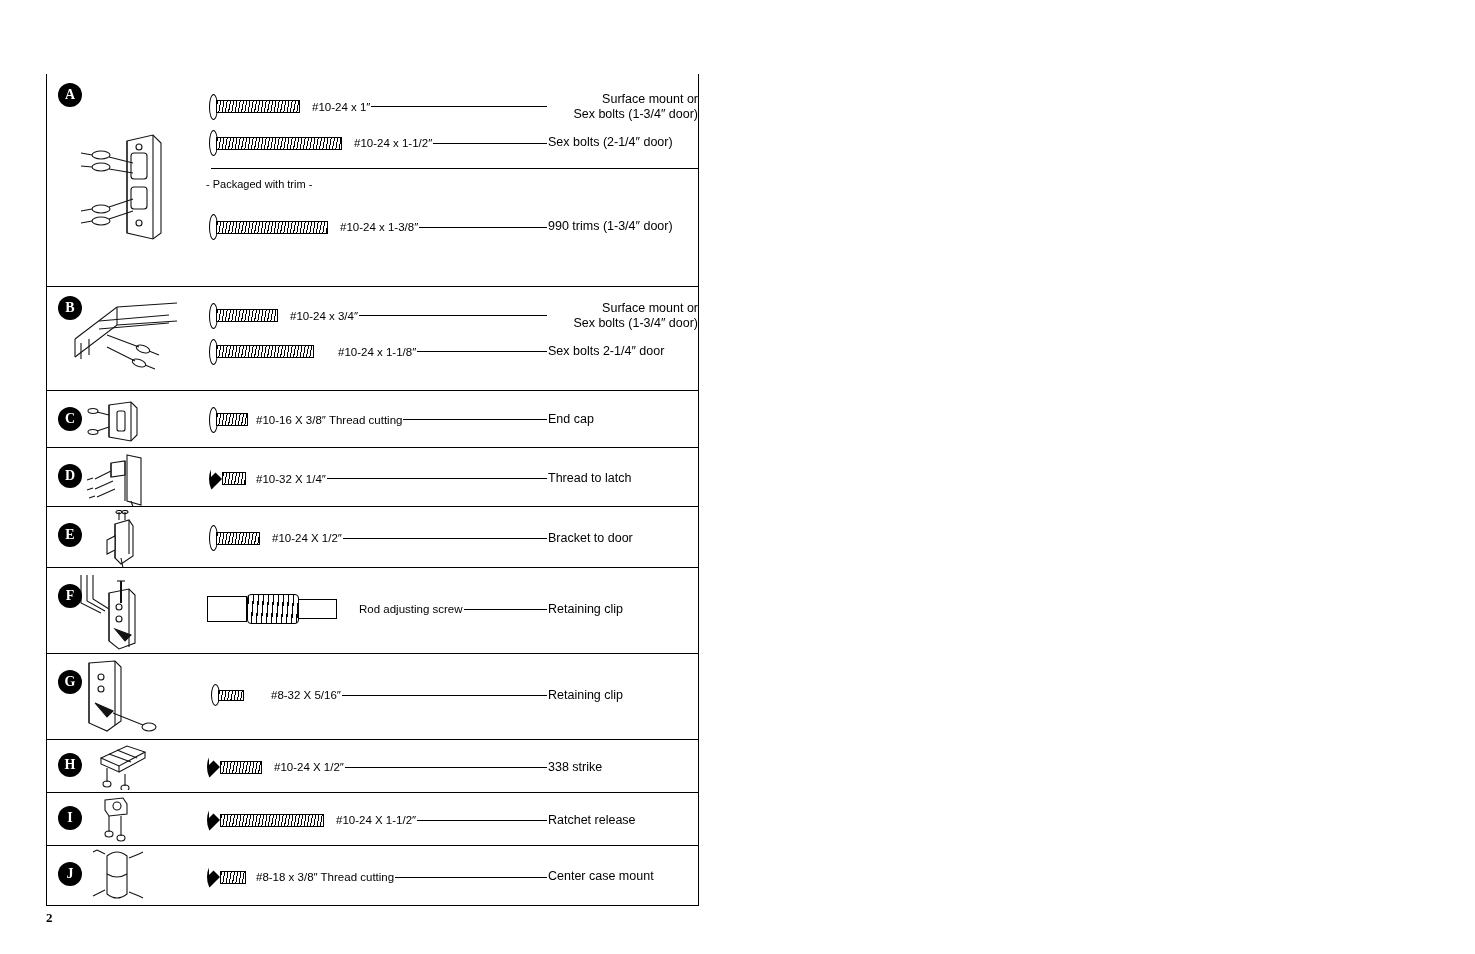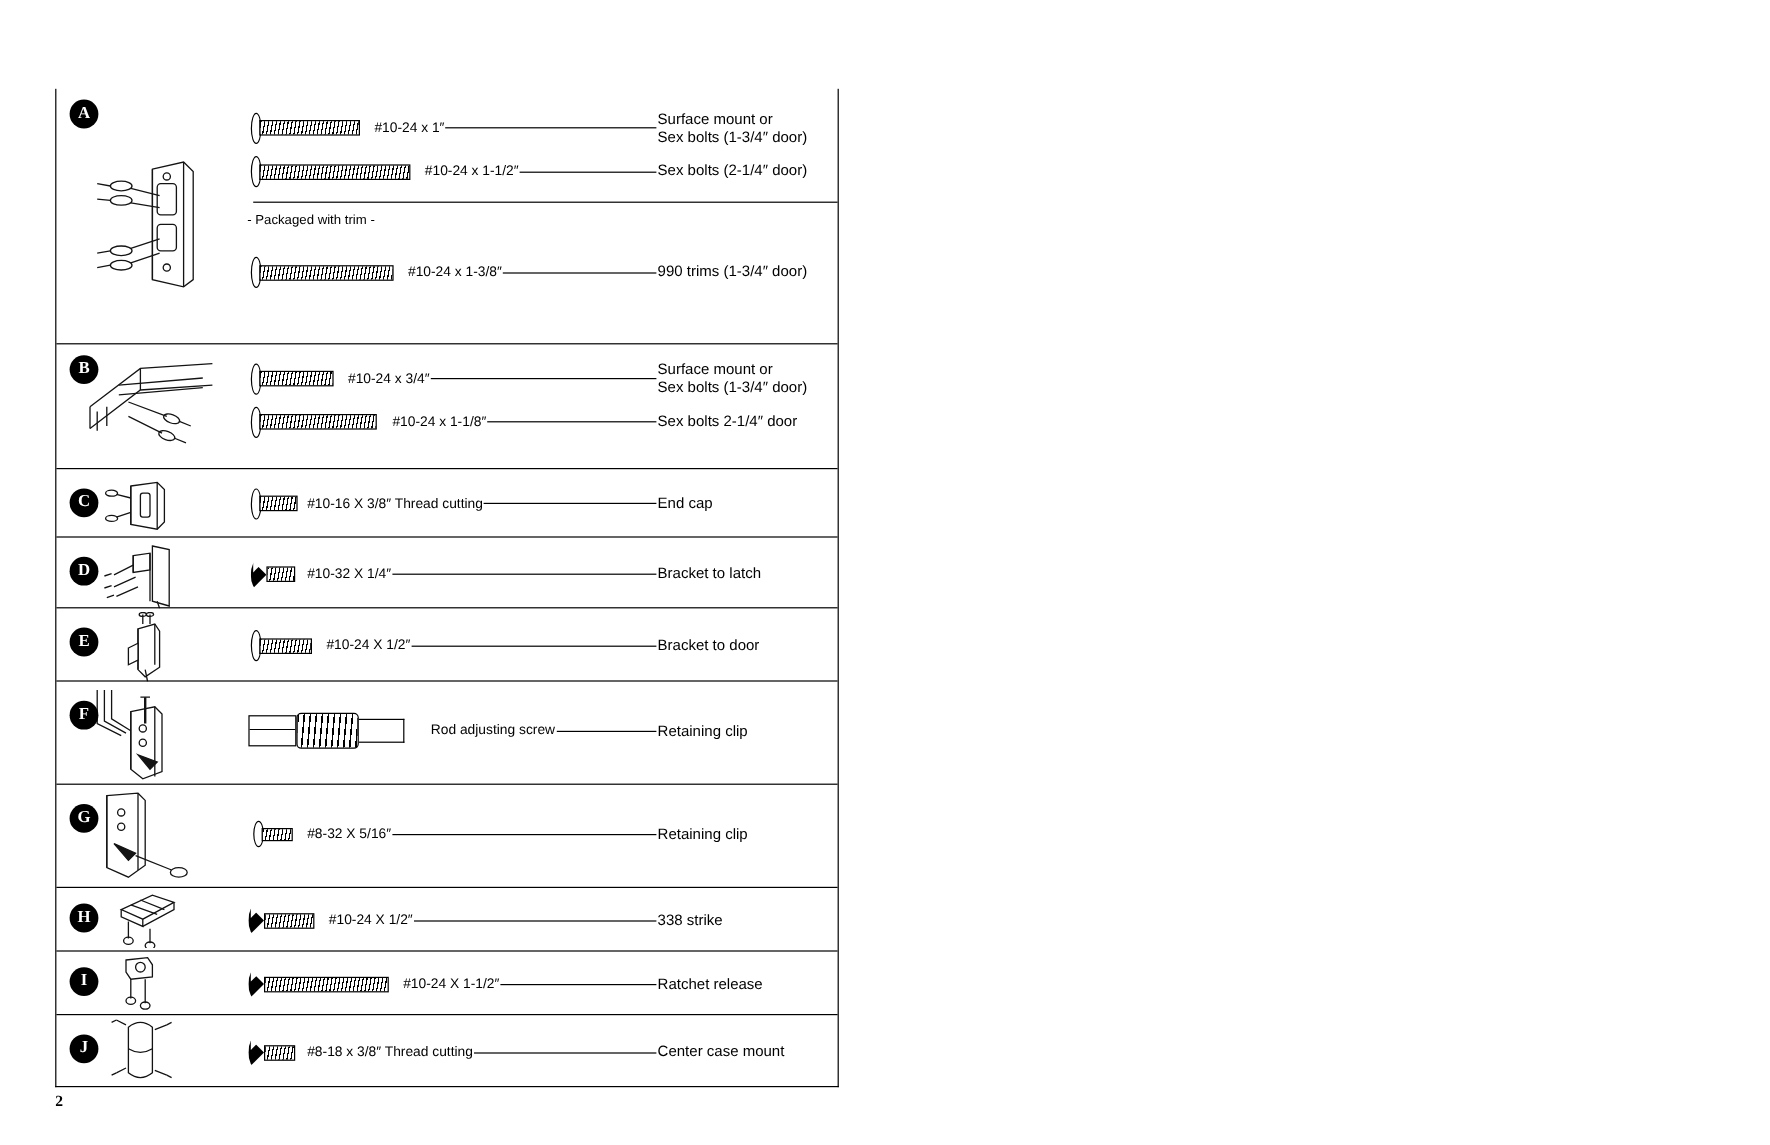--- a/index.html
+++ b/index.html
@@ -89,21 +89,21 @@
   .leader {
     flex: 1; height: 0;
     border-top: 1.2px solid #000;
     margin: 0 1px;
     min-width: 10px;
   }
   .desc {
     font-size: 12.5px; white-space: nowrap;
     line-height: 1.22;
   }
-  .desc.two { line-height: 1.18; }
+  .desc.two { line-height: 1.18; text-align: right; }
   .divider-rule {
     position: absolute; height: 0; border-top: 1.2px solid #000;
   }
   .pkg-note { position: absolute; font-size: 11px; }
 
   
   .rod-glyph { display: flex; align-items: center; }
   .rod-a { width: 40px; height: 26px; border: 1.2px solid #000;
            background: linear-gradient(#fff 45%, #000 45%, #000 46.5%, #fff 46.5%); }
   .rod-b { width: 52px; height: 30px; border: 1.2px solid #000;
@@ -218,21 +218,21 @@
           <span class="leader"></span>
           <span class="desc two" style="width:150px">
             <span>Surface  mount or</span><br>
             <span>Sex bolts (1-3/4″ door)</span>
           </span>
         </div>
         <div class="sline" style="top:52px">
           <span class="screw-glyph" style="margin-left:50px">
             <span class="sc-head"></span><span class="sc-shaft" style="width:98px;margin-left:-2px"></span>
           </span>
-          <span class="sc-pt" style="margin-left:13px">#10-24 x 1-1/8″</span>
+          <span class="sc-pt" style="margin-left:24px">#10-24 x 1-1/8″</span>
           <span class="leader"></span>
           <span class="desc" style="width:150px">Sex bolts 2-1/4″ door</span>
         </div>
       </div>
     </div>
 
     <div class="screw-row" style="height:57px">
       <div class="badge" style="top:16px">C</div>
       <div class="part-art" style="left:38px;top:8px;">
         <svg class="art" width="70" height="46" viewBox="0 0 70 46">
@@ -272,21 +272,21 @@
           </g>
         </svg>
       </div>
       <div class="screw-lines" style="margin-left:112px">
         <div class="sline" style="top:18px">
           <span class="screw-glyph" style="margin-left:50px">
             <span class="sc-head flat"></span><span class="sc-shaft" style="width:24px;margin-left:0px"></span>
           </span>
           <span class="sc-pt" style="margin-left:10px">#10-32 X 1/4″</span>
           <span class="leader"></span>
-          <span class="desc" style="width:150px">Bracket to latch</span>
+          <span class="desc" style="width:150px">Thread to latch</span>
         </div>
       </div>
     </div>
 
     <div class="screw-row" style="height:61px">
       <div class="badge" style="top:16px">E</div>
       <div class="part-art" style="left:42px;top:3px;">
         <svg class="art" width="70" height="58" viewBox="0 0 70 58">
           <g fill="none" stroke="#000" stroke-width="1.1">
             <path d="M26 14 L40 10 L44 16 L44 46 L32 54 L26 48 Z" fill="#fff"></path>
@@ -354,21 +354,21 @@
             <path d="M32 54 L62 66"></path>
             <ellipse cx="68" cy="68" rx="7" ry="4"></ellipse>
           </g>
         </svg>
       </div>
       <div class="screw-lines" style="margin-left:112px">
         <div class="sline" style="top:30px">
           <span class="screw-glyph" style="margin-left:52px">
             <span class="sc-head" style="height:22px"></span><span class="sc-shaft" style="width:26px;margin-left:-2px;height:11px"></span>
           </span>
-          <span class="sc-pt" style="margin-left:12px">#8-32 X 5/16″</span>
+          <span class="sc-pt" style="margin-left:27px">#8-32 X 5/16″</span>
           <span class="leader"></span>
           <span class="desc" style="width:150px">Retaining clip</span>
         </div>
       </div>
     </div>
 
     <div class="screw-row" style="height:53px">
       <div class="badge" style="top:13px">H</div>
       <div class="part-art" style="left:40px;top:4px;">
         <svg class="art" width="72" height="46" viewBox="0 0 72 46">

